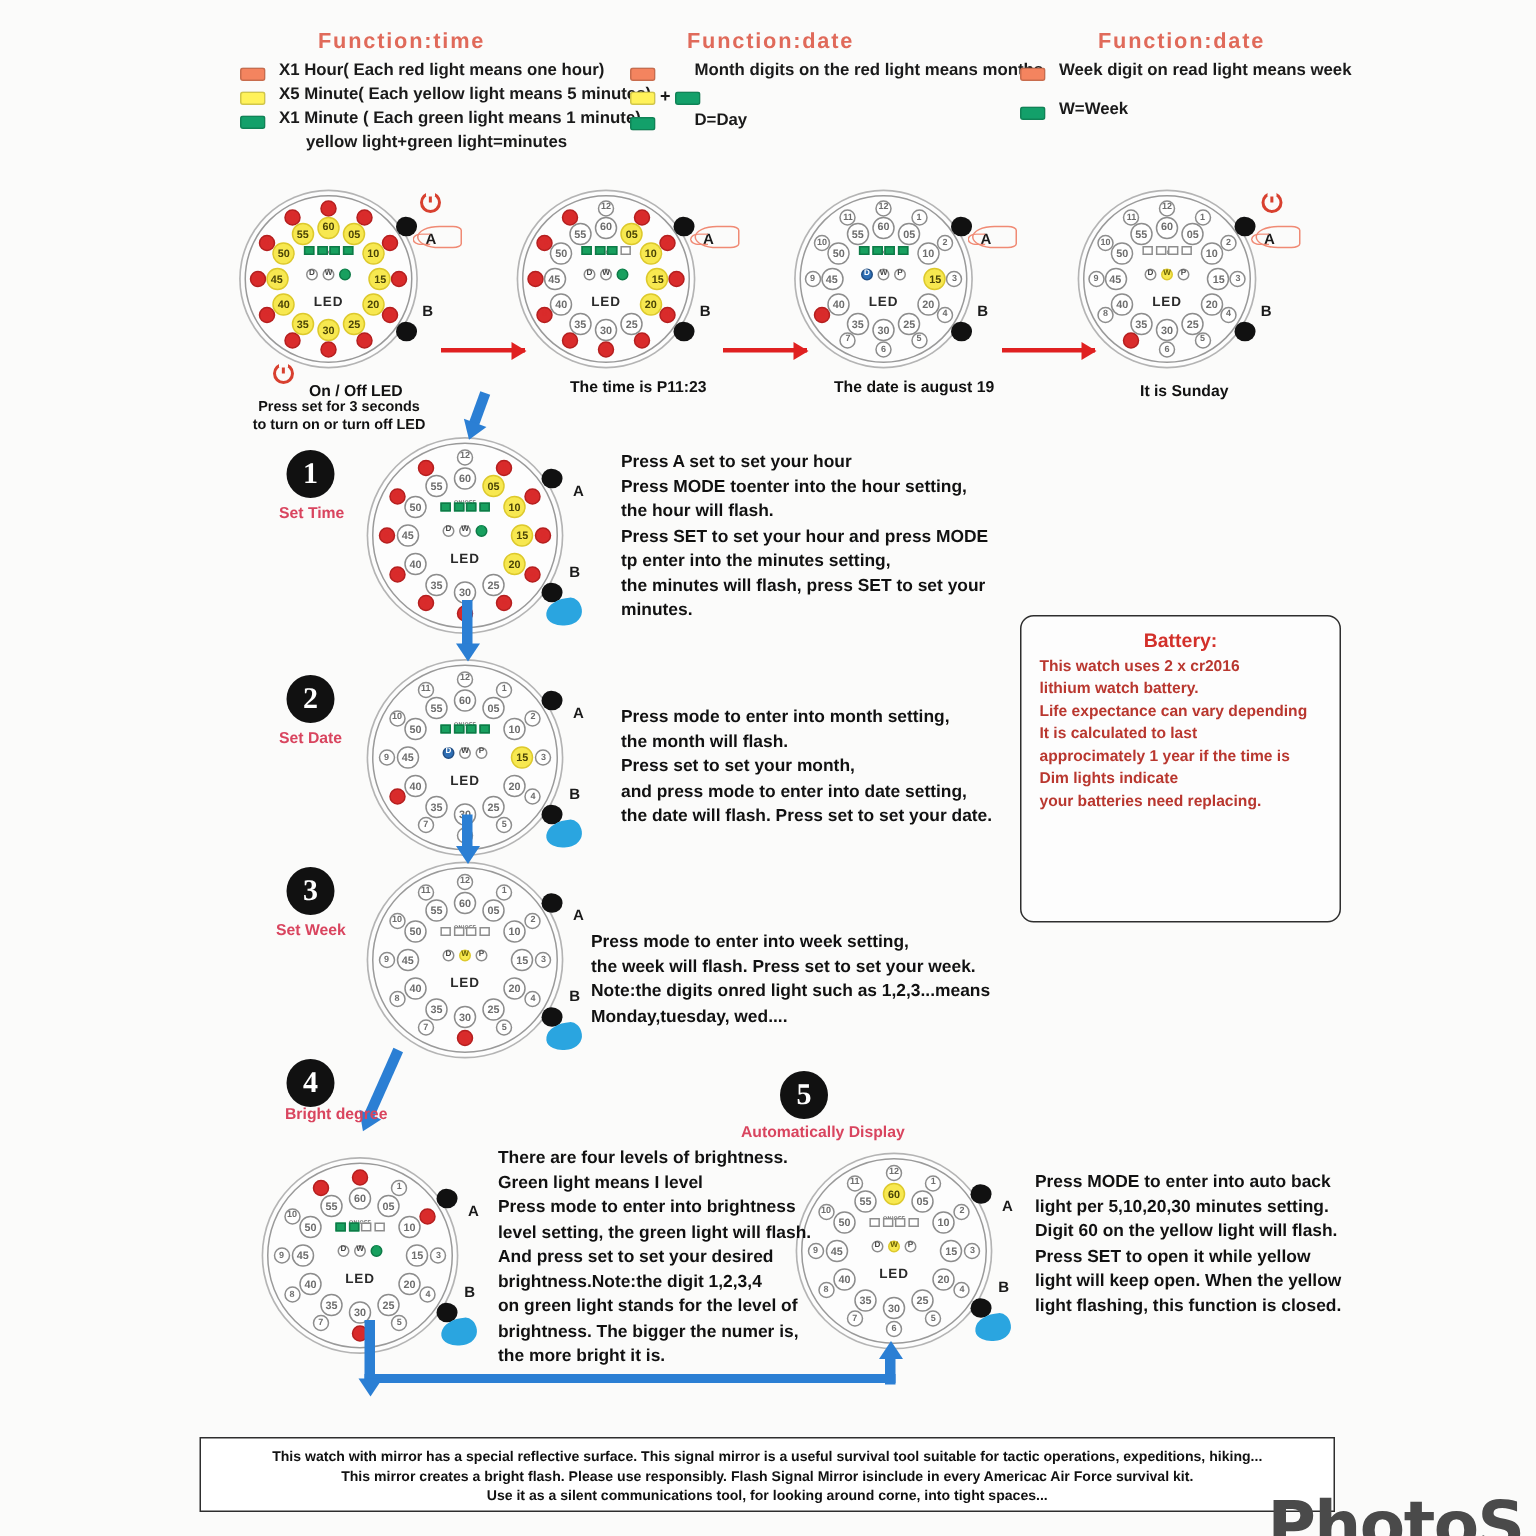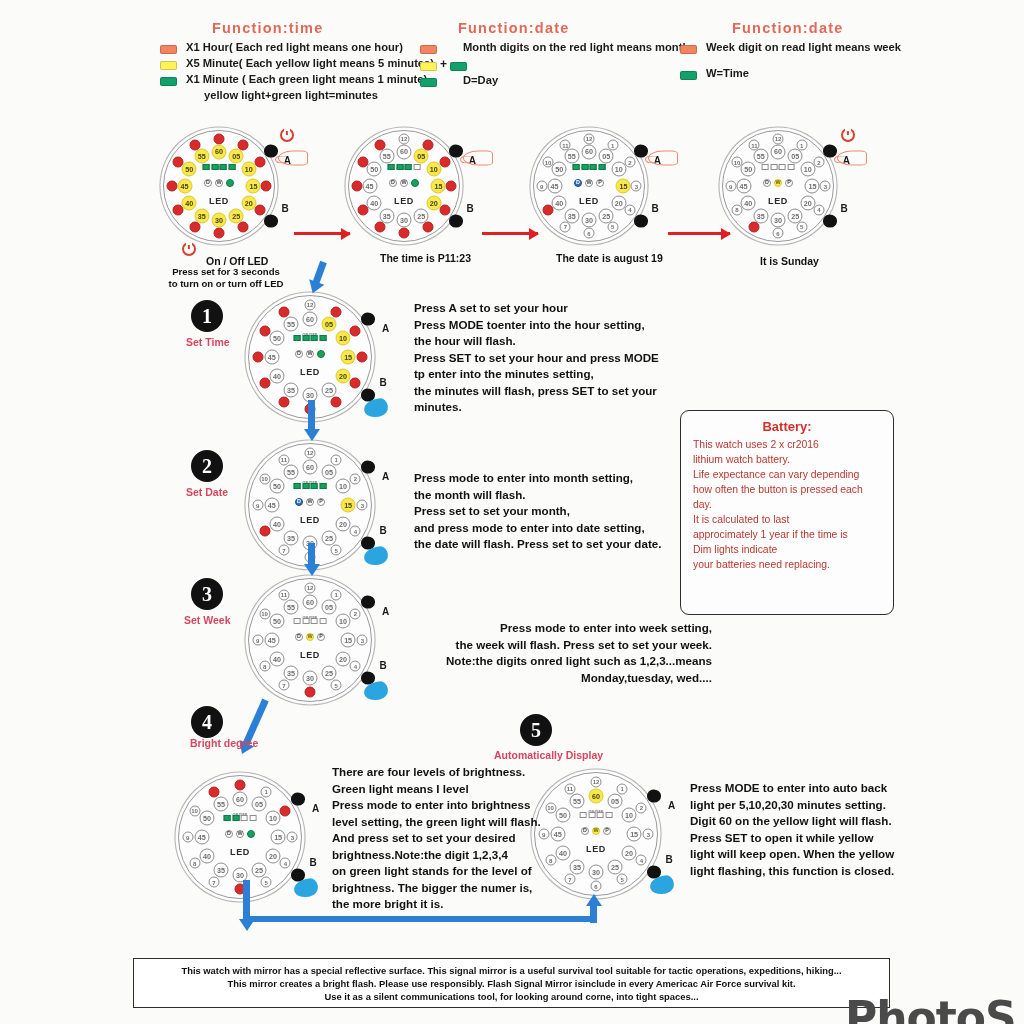--- a/index.html
+++ b/index.html
@@ -11,21 +11,21 @@
     overflow:hidden;
     color:#1a1a1a;
   }
   .abs { position:absolute; }
 
   
   .legend-title {
     color:#e06a5a; font-weight:bold; font-size:14.5px;
     letter-spacing:1.2px;
   }
-  .legend-row { display:flex; align-items:flex-end; margin-bottom:3px; }
+  .legend-row { display:flex; align-items:center; margin-bottom:3px; }
   .swatch {
     width:17px; height:9px; border-radius:2px; margin-top:3px;
     flex:0 0 auto; border:1px solid rgba(0,0,0,.18);
   }
   .sw-orange { background:#f4845f; }
   .sw-yellow { background:#fff25a; }
   .sw-green  { background:#13a06a; }
   .legend-text { font-size:11.2px; font-weight:bold; line-height:13px; margin-left:9px; }
   .legend-plus { font-size:12px; font-weight:bold; margin:0 3px; line-height:14px; }
   .legend-cont { font-size:11.2px; font-weight:bold; line-height:13px; margin-left:44px; }
@@ -180,21 +180,21 @@
   
   .battery-box {
     position:absolute; border:1.6px solid #2e2e2e; border-radius:9px;
     background:#fdfdfd; padding:8px 12px;
   }
   .battery-title {
     color:#d3302a; font-size:13px; font-weight:bold; text-align:center;
     margin-bottom:3px;
   }
   .battery-line {
-    color:#b9372f; font-size:10.4px; font-weight:normal; line-height:15px;
+    color:#b9372f; font-size:10.4px; font-weight:bold; line-height:15px;
   }
 
   
   .footer-box {
     position:absolute; border:1.4px solid #2e2e2e; background:#fff;
     display:flex; align-items:center; justify-content:center;
   }
   .footer-line {
     font-size:9.4px; font-weight:bold; text-align:center; line-height:13px;
     color:#111; white-space:pre-line;
@@ -247,21 +247,21 @@
 
 <div class="abs" style="left:680px; top:20px; width:320px;">
   <div class="legend-title" style="margin-left:52px;">Function:date</div>
   <div style="margin-top:5px;">
     <div class="legend-row">
       <span class="swatch sw-orange"></span>
       <span class="legend-text">Week digit on read light means week</span>
     </div>
     <div class="legend-row" style="margin-top:13px;">
       <span class="swatch sw-green"></span>
-      <span class="legend-text">W=Time</span>
+      <span class="legend-text">W=Week</span>
     </div>
   </div>
 </div>
 
 <div id="watch-layer">
     <div class="watch" style="left: 163px; top: 130px; width: 112px; height: 112px;">
       <div class="dial"></div>
       <div class="led hour on-red" style="left: 79.66px; top: 15.0197px;">1</div>
       <div class="led hour on-red" style="left: 96.9803px; top: 32.34px;">2</div>
       <div class="led hour on-red" style="left: 103.32px; top: 56px;">3</div>
@@ -716,21 +716,21 @@
 Press MODE toenter into the hour setting,
 the hour will flash.
 Press SET to set your hour and press MODE
 tp enter into the minutes setting,
 the minutes will flash, press SET to set your minutes.</div>
 <div class="instr" style="left:414px; top:470px; width:280px;">Press mode to enter into month setting,
 the month will flash.
 Press set to set your month,
 and press mode to enter into date setting,
 the date will flash. Press set to set your date.</div>
-<div class="instr" style="left:432px; top:620px; width:280px;text-align:right;">Press mode to enter into week setting,
+<div class="instr" style="left:394px; top:620px; width:280px;">Press mode to enter into week setting,
 the week will flash. Press set to set your week.
 Note:the digits onred light such as 1,2,3...means
 Monday,tuesday, wed....</div>
 <div class="instr" style="left:332px; top:764px; width:220px;">There are four levels of brightness.
 Green light means I level
 Press mode to enter into brightness
 level setting, the green light will flash.
 And press set to set your desired
 brightness.Note:the digit 1,2,3,4
 on green light stands for the level of
@@ -741,21 +741,20 @@
 Digit 60 on the yellow light will flash.
 Press SET to open it while yellow
 light will keep open. When the yellow
 light flashing, this function is closed.</div>
 
 <div class="battery-box" style="left:680px; top:410px; width:214px; height:205px;">
   <div class="battery-title">Battery:</div>
   <div class="battery-line">This watch uses 2 x cr2016</div>
   <div class="battery-line">lithium watch battery.</div>
   <div class="battery-line">Life expectance can vary depending</div>
-  <div class="battery-line">how often the button is pressed each day.</div>
   <div class="battery-line">It is calculated to last</div>
   <div class="battery-line">approcimately 1 year if the time is</div>
   <div class="battery-line">Dim lights indicate</div>
   <div class="battery-line">your batteries need replacing.</div>
 </div>
 
 <div class="footer-box" style="left:133px; top:958px; width:757px; height:50px;">
   <div class="footer-line">This watch with mirror has a special reflective surface. This signal mirror is a useful survival tool suitable for tactic operations, expeditions, hiking...
 This mirror creates a bright flash. Please use responsibly. Flash Signal Mirror isinclude in every Americac Air Force survival kit.
 Use it as a silent communications tool, for looking around corne, into tight spaces...</div>

